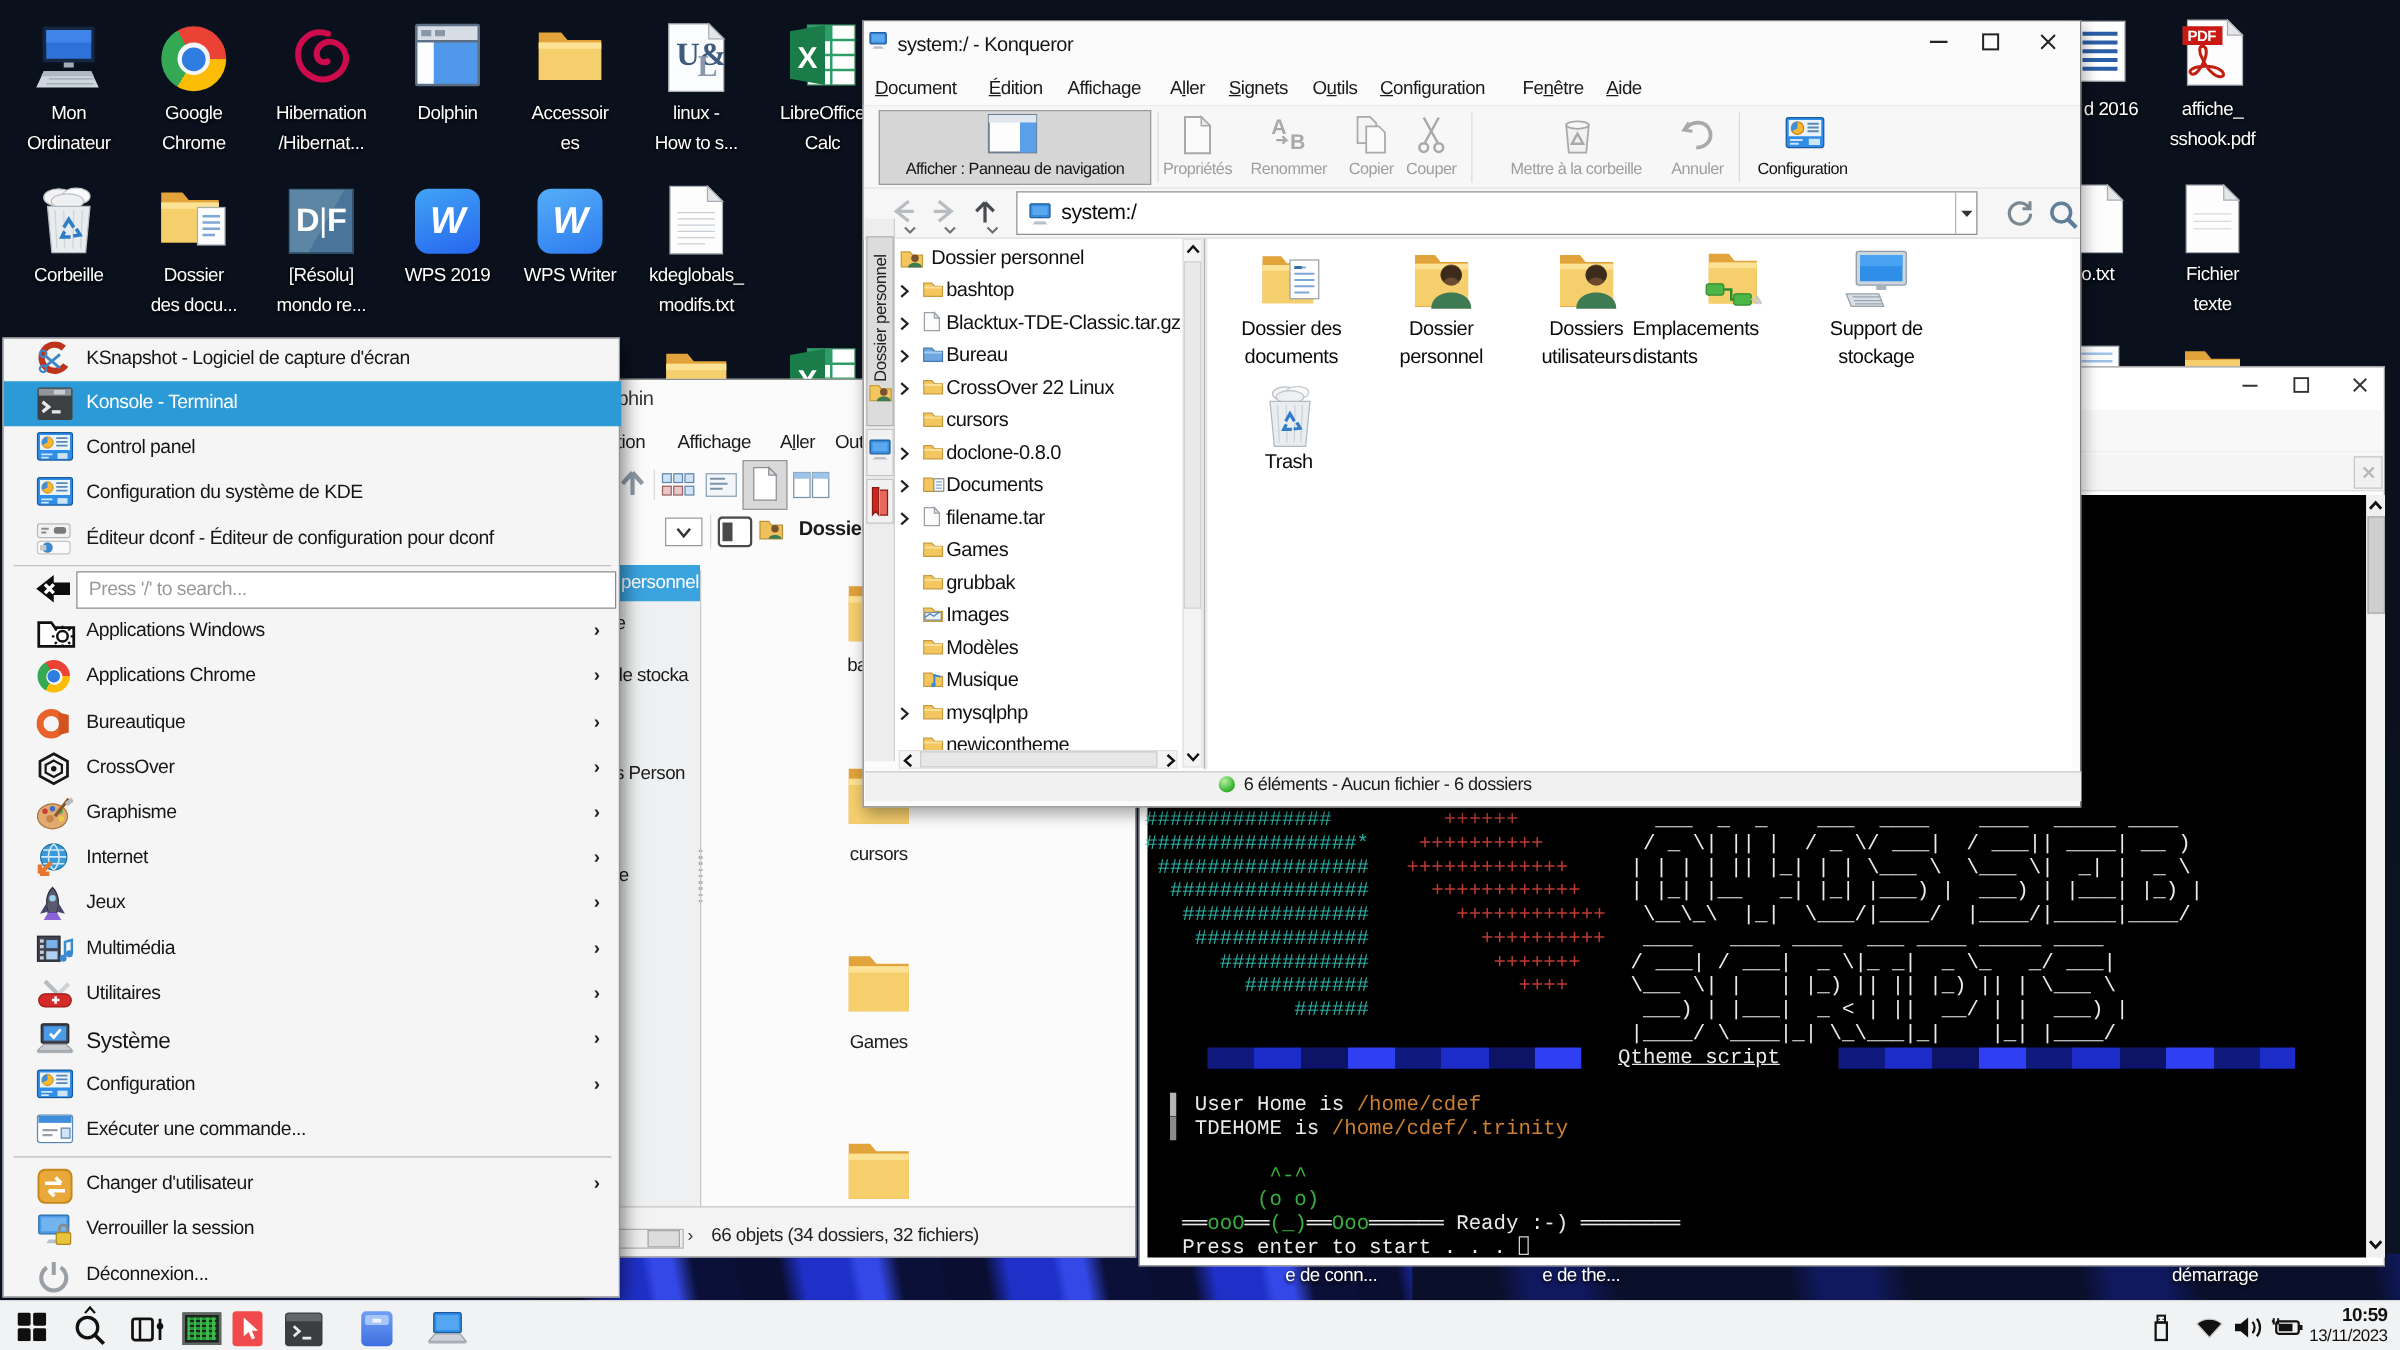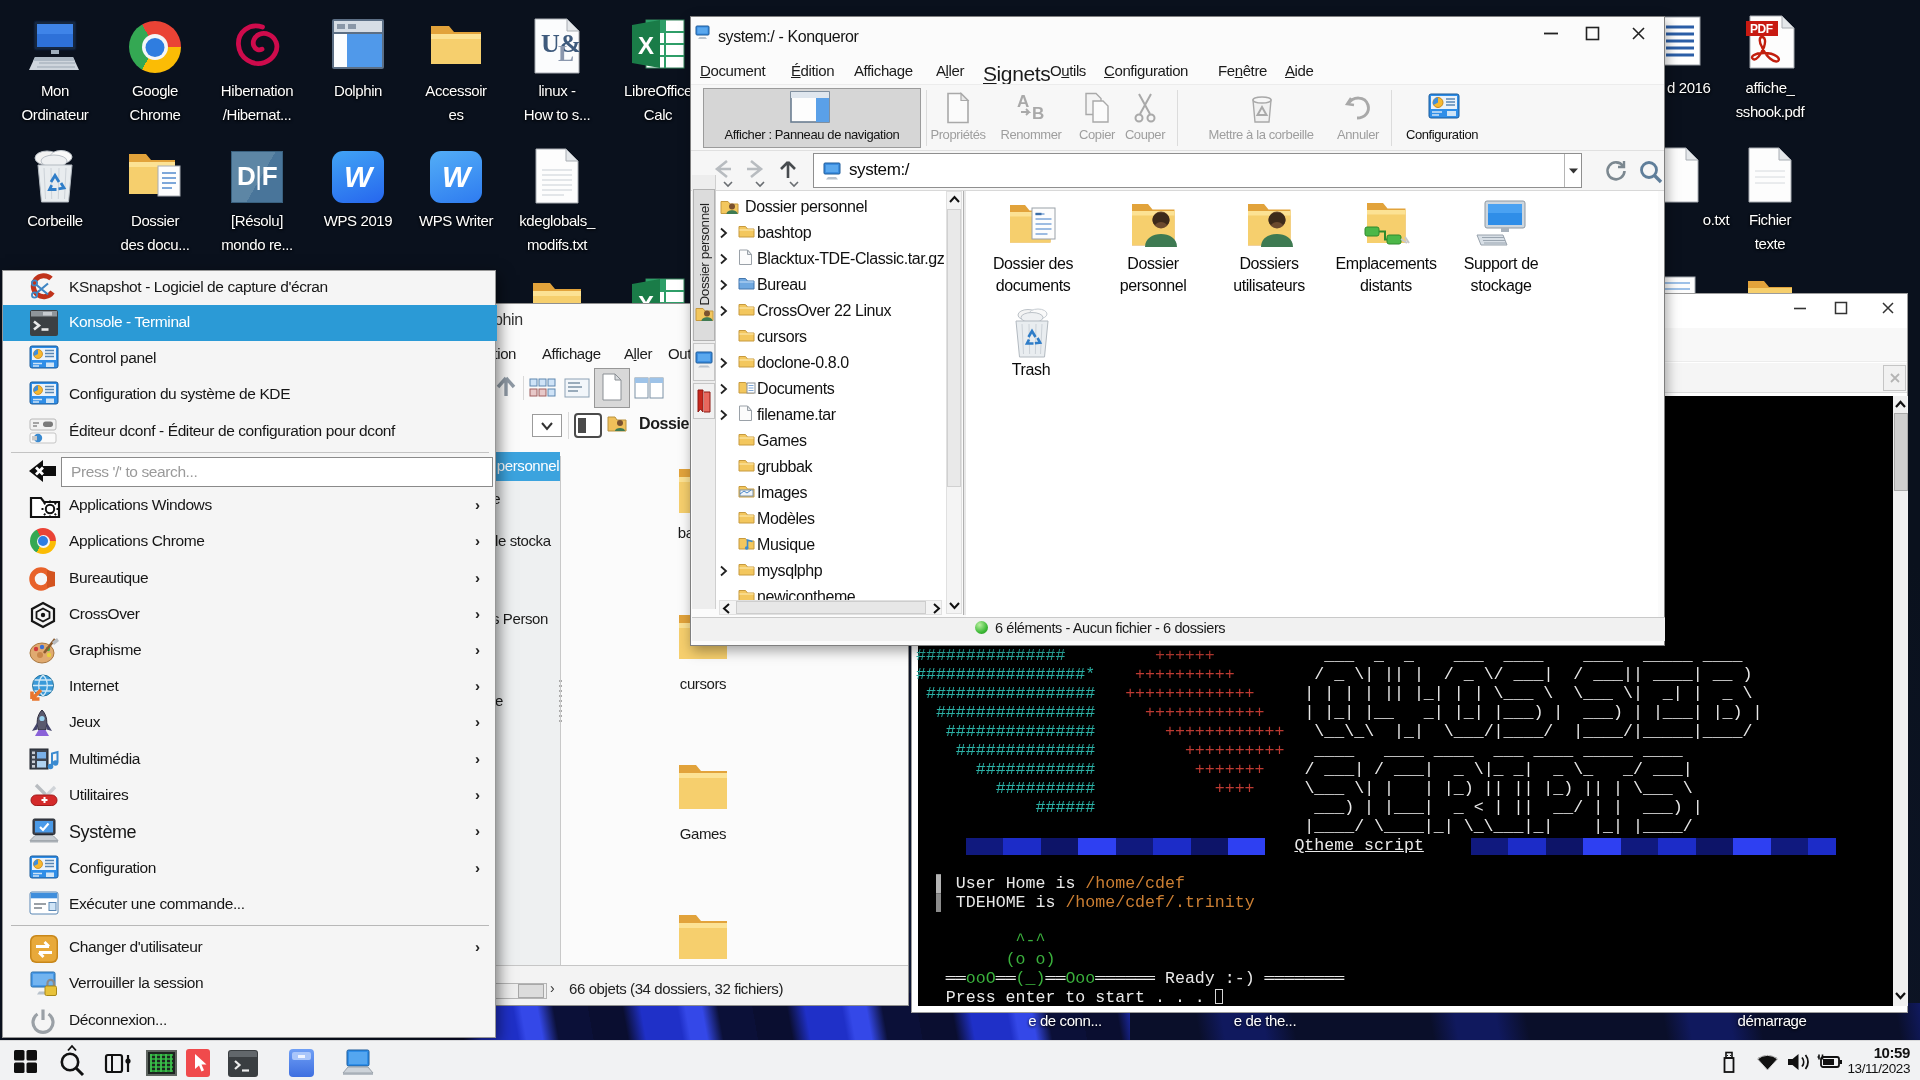--- a/index.html
+++ b/index.html
@@ -224,21 +224,21 @@
       <div class="lb">affiche_<br>sshook.pdf</div>
     </div>
 
 <div class="di" style="left:1627px;top:147px">
       <div class="ic">
 <svg width="44" height="56">
           <path d="M1 1 h30 l12 12 v42 H1 z" fill="#fdfdfd" stroke="#a8adb3"></path>
           <path d="M31 1 l12 12 h-12z" fill="#e4e7ea" stroke="#a8adb3"></path>
         </svg>
 </div>
-      <div class="lb" style="text-align:center;padding-left:38px;width:140px">o.txt</div>
+      <div class="lb" style="text-align:left;padding-left:38px;width:140px">o.txt</div>
     </div>
 
 <div class="di" style="left:1720px;top:147px">
       <div class="ic">
 <svg width="44" height="56">
           <path d="M1 1 h30 l12 12 v42 H1 z" fill="#fdfdfd" stroke="#a8adb3"></path>
           <path d="M31 1 l12 12 h-12z" fill="#e4e7ea" stroke="#a8adb3"></path>
           <path d="M7 24 h30 M7 30 h30 M7 36 h30" stroke="#d6dade"></path>
         </svg>
 </div>
@@ -420,21 +420,21 @@
   <svg class="abs" style="left:894px;top:9px" width="15" height="15">
       <rect x="1.5" y="1.5" width="12" height="12" fill="none" stroke="#222" stroke-width="1.6"></rect>
     </svg>
   <svg class="abs" style="left:940px;top:9px" width="15" height="15">
       <path d="M2 2 L13 13 M13 2 L2 13" stroke="#222" stroke-width="1.6"></path>
     </svg>
   <div class="abs" style="left:9px;top:45px;font-size:15px;color:#1a1a1a"><u>D</u>ocument</div>
     <div class="abs" style="left:100px;top:45px;font-size:15px;color:#1a1a1a"><u>É</u>dition</div>
     <div class="abs" style="left:163px;top:45px;font-size:15px;color:#1a1a1a">Afficha<u>g</u>e</div>
     <div class="abs" style="left:245px;top:45px;font-size:15px;color:#1a1a1a">A<u>l</u>ler</div>
-    <div class="abs" style="left:292px;top:45px;font-size:21px;color:#1a1a1a"><u>S</u>ignets</div>
+    <div class="abs" style="left:292px;top:45px;font-size:15px;color:#1a1a1a"><u>S</u>ignets</div>
     <div class="abs" style="left:359px;top:45px;font-size:15px;color:#1a1a1a">O<u>u</u>tils</div>
     <div class="abs" style="left:413px;top:45px;font-size:15px;color:#1a1a1a"><u>C</u>onfiguration</div>
     <div class="abs" style="left:527px;top:45px;font-size:15px;color:#1a1a1a">Fe<u>n</u>être</div>
     <div class="abs" style="left:594px;top:45px;font-size:15px;color:#1a1a1a"><u>A</u>ide</div>
   <div class="abs" style="left:0;top:67px;width:973px;height:67px;background:#f7f7f7;border-top:1px solid #ececec;border-bottom:1px solid #e0e0e0"></div>
   <div class="abs" style="left:12px;top:71px;width:218px;height:60px;background:#d6d6d6;border:1px solid #9b9b9b"></div>
     <div class="abs" style="left:99px;top:74px"><svg width="40" height="32">
         <rect x="1" y="1" width="38" height="30" fill="#fdfdfd" stroke="#6b7e92" stroke-width="1.6"></rect>
         <rect x="26" y="1" width="13" height="30" fill="#5aa0e8"></rect>
         <rect x="1" y="1" width="38" height="6" fill="#dfe6ee"></rect>
@@ -702,21 +702,21 @@
       <div class="abs" style="left:498px;top:236px;width:160px;text-align:center;font-size:16px;color:#0a0a0a;line-height:22px">Dossiers<br>utilisateurs</div>
       <div class="abs" style="left:670px;top:182px"><svg width="50" height="52">
           <path d="M6 4 h16 l4.5 5.5 h18 v34 H6 z" fill="#e2a33b"></path>
           <rect x="6" y="11" width="38.5" height="33" fill="#f6cf6d"></rect>
           <rect x="6" y="11" width="38.5" height="4.5" fill="#fce294"></rect>
           <rect x="4" y="28" width="14" height="9" rx="2" fill="#4cb748" stroke="#2e8a2c"></rect>
           <rect x="26" y="36" width="14" height="9" rx="2" fill="#4cb748" stroke="#2e8a2c"></rect>
           <path d="M18 32.5 h6 v8 h2" stroke="#2e8a2c" stroke-width="2" fill="none"></path>
           <path d="M40 40 l6 4 M44 38 l4 6" stroke="#c8c8c8" stroke-width="2"></path>
         </svg></div>
-      <div class="abs" style="left:615px;top:236px;width:160px;text-align:center;font-size:16px;color:#0a0a0a;line-height:22px">Emplacements<br>distants</div>
+      <div class="abs" style="left:615px;top:236px;width:160px;text-align:left;font-size:16px;color:#0a0a0a;line-height:22px">Emplacements<br>distants</div>
       <div class="abs" style="left:784px;top:182px"><svg width="52" height="50">
           <rect x="10" y="2" width="40" height="27" rx="2" fill="#cdd6de" stroke="#8d98a2"></rect>
           <rect x="13" y="5" width="34" height="21" fill="#2f8ee8"></rect>
           <rect x="13" y="5" width="34" height="9" fill="#4aa2f2"></rect>
           <rect x="26" y="29" width="8" height="4" fill="#a8b2bc"></rect>
           <path d="M2 36 l26 0 4 10 H6z" fill="#d8dfe6" stroke="#98a2ac"></path>
           <path d="M7 38.5 h22 M8 41.5 h22 M9 44 h22" stroke="#9aa5b0"></path>
         </svg></div>
       <div class="abs" style="left:730px;top:236px;width:160px;text-align:center;font-size:16px;color:#0a0a0a;line-height:22px">Support de<br>stockage</div>
       <div class="abs" style="left:317px;top:290px"><svg width="46" height="52">

